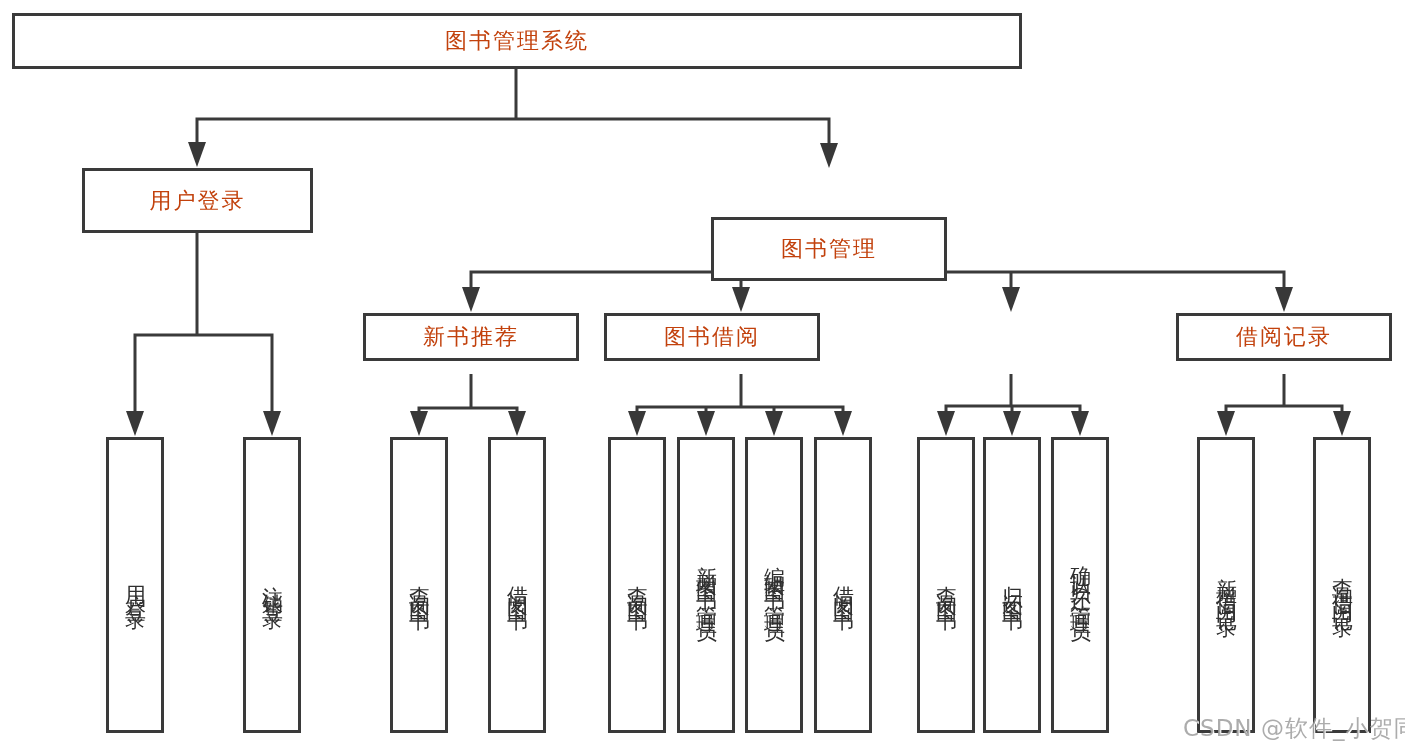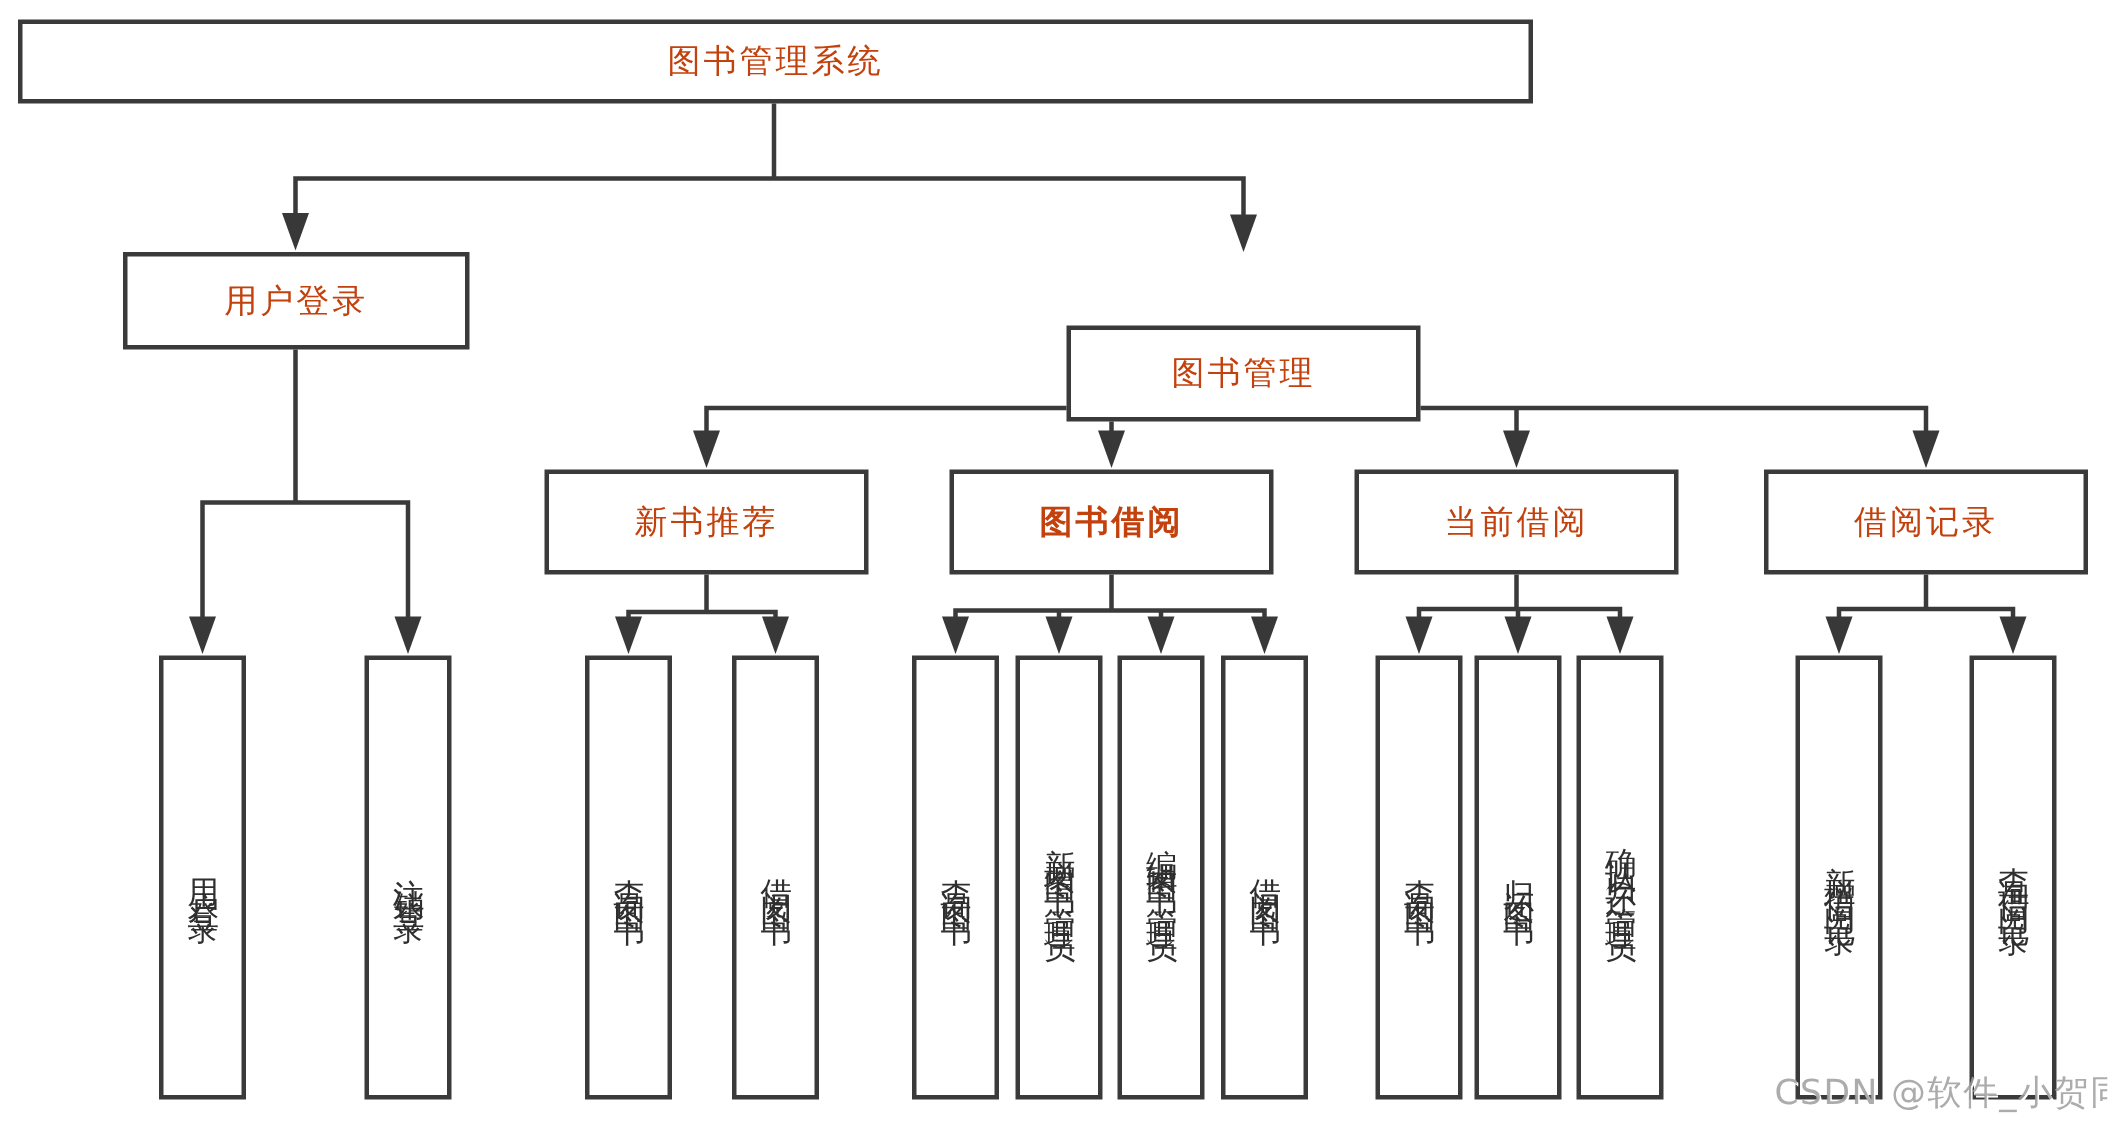--- a/index.html
+++ b/index.html
@@ -40,23 +40,23 @@
     line-height: 1.1;
     color: #2f2f2f;
     white-space: nowrap;
   }
   
   .n-root  { left: 12px;   top: 13px;  width: 1010px; height: 56px; }
   
   .n-login { left: 82px;   top: 168px; width: 231px;  height: 65px; }
   .n-book  { left: 711px;  top: 169px; width: 236px;  height: 64px; margin-top: 48px; }
   
-  .n-l3 { top: 313px; width: 216px; height: 70px; }
+  .n-l3 { top: 313px; width: 216px; height: 48px; }
   .n-new     { left: 363px; }
-  .n-borrow  { left: 633px; font-weight: bold; }
+  .n-borrow  { left: 604px; }
   .n-current { left: 903px; }
   .n-record  { left: 1176px; }
   
   .leaf { top: 437px; width: 58px; height: 296px; }
   .lf-1  { left: 106px; }
   .lf-2  { left: 243px; }
   .lf-3  { left: 390px; }
   .lf-4  { left: 488px; }
   .lf-5  { left: 608px; }
   .lf-6  { left: 677px; }
@@ -137,23 +137,20 @@
   <div class="node n-book">
     <span class="hlabel">图书管理</span>
   </div>
 
   <div class="node n-l3 n-new">
     <span class="hlabel">新书推荐</span>
   </div>
   <div class="node n-l3 n-borrow">
     <span class="hlabel">图书借阅</span>
   </div>
-  <div class="node n-l3 n-current">
-    <span class="hlabel">当前借阅</span>
-  </div>
   <div class="node n-l3 n-record">
     <span class="hlabel">借阅记录</span>
   </div>
 
   <div class="node leaf lf-1">
     <span class="vlabel">用户登录</span>
   </div>
   <div class="node leaf lf-2">
     <span class="vlabel">注销登录</span>
   </div>

